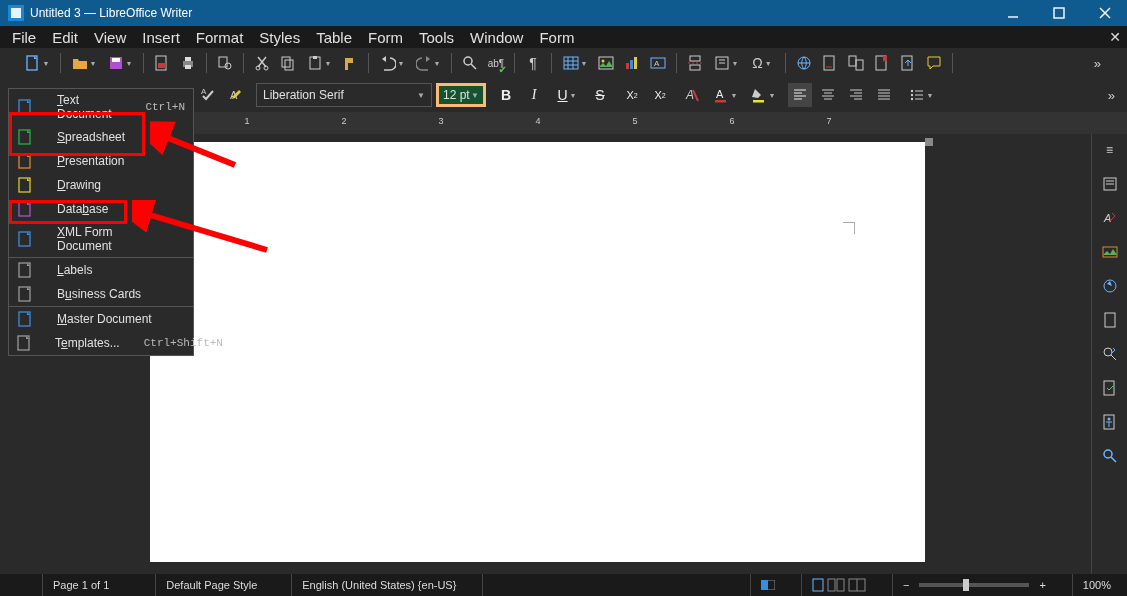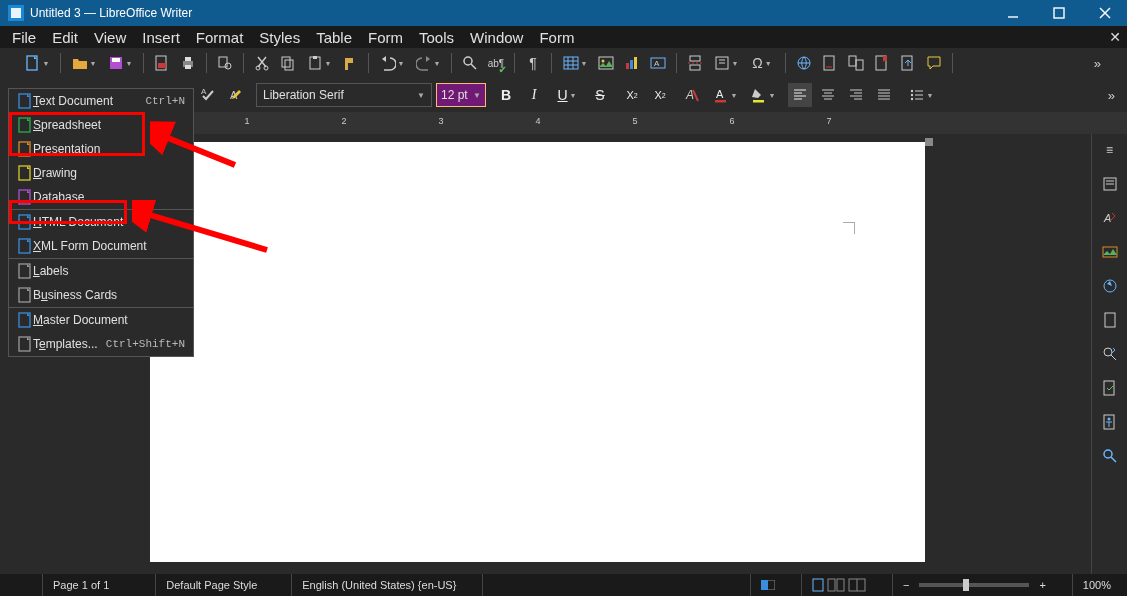--- a/index.html
+++ b/index.html
@@ -22,21 +22,21 @@
   .toolbar .sep { width: 1px; height: 20px; background: #555; margin: 0 4px; }
   .tb-btn { width: 24px; height: 24px; display: flex; align-items: center; justify-content: center; cursor: pointer; position: relative; }
   .tb-btn.with-drop { width: 34px; }
   .tb-btn .drop-arrow { font-size: 7px; color: #aaa; margin-left: 2px; }
   .tb-expand { margin-left: auto; color: #ccc; padding: 0 6px; font-size: 13px; }
 
   
   .toolbar2 { background: #2a2a2a; display: flex; align-items: center; padding: 4px 6px; gap: 4px; }
   .para-style-box { width: 186px; height: 24px; border: 1px solid #555; background: #2a2a2a; display: flex; align-items: center; padding: 0 6px; }
   .font-name-box { width: 176px; height: 24px; border: 1px solid #555; display: flex; align-items: center; padding: 0 6px; background: #2a2a2a; }
-  .font-size-box { width: 50px; height: 24px; border: 1px solid #fdba74; display: flex; align-items: center; padding: 0 4px; background: #701a75; }
+  .font-size-box { width: 50px; height: 24px; border: 3px solid #fdba74; display: flex; align-items: center; padding: 0 4px; background: #14532d; }
   .combo-drop { font-size: 8px; color: #aaa; margin-left: auto; }
 
   
   .ruler-row { height: 22px; background: #2a2a2a; display: flex; }
   .ruler-margin-l { width: 150px; background: #2a2a2a; }
   .ruler { flex: 1; background: #333; position: relative; font-size: 9px; color: #ccc; overflow: hidden; }
   .ruler-tick { position: absolute; top: 4px; transform: translateX(-50%); }
   .ruler-tick .num { font-size: 9px; }
 
   
@@ -51,21 +51,21 @@
 
   
   .statusbar { height: 22px; background: #1a1a1a; display: flex; align-items: center; padding: 0 6px; font-size: 11px; color: #ddd; gap: 16px; }
   .statusbar .cell { padding: 0 10px; border-left:1px solid #444; height:100%; display:flex; align-items:center; }
   .statusbar .cell:first-child { border-left:none; }
   .zoom-slider { width: 110px; height: 4px; background: #555; position: relative; margin:0 6px; }
   .zoom-slider .thumb { width: 6px; height: 12px; background: #ccc; position: absolute; top: -4px; left: 40%; }
 
   
   .newdoc-menu { position: absolute; left: 8px; top: 88px; width: 186px; background: #2a2a2a; border: 1px solid #555; z-index: 100; }
-  .newdoc-item { display: flex; align-items: center; padding: 4px 8px; gap: 0; cursor: pointer; }
+  .newdoc-item { display: flex; align-items: center; padding: 4px 8px; gap: 24px; cursor: pointer; }
   .newdoc-item .icon { width: 16px; height: 16px; display:flex; align-items:center; justify-content:center; }
   .newdoc-item .label { flex: 1; color: #e0e0e0; font-size: 12px; }
   .newdoc-item .accel { color: #bbb; font-size: 11px; font-family: Liberation Mono, monospace; }
   .newdoc-item.sep-above { border-top:1px solid #555; }
 
   .highlight-red { position:absolute; border:3px solid #ff0000; pointer-events:none; z-index:200; }
   .arrow-red { position:absolute; z-index:201; }
 
   
   svg.icon16 { width:16px; height:16px; }
@@ -567,30 +567,20 @@
       <span class="accel"></span>
     </div>
     <div class="newdoc-item">
       <span class="icon">
         <svg width="14" height="16" viewBox="0 0 14 16">
           <rect x="1" y="1" width="11" height="14" fill="none" stroke="#b050d0" stroke-width="1.3"></rect>
           <path d="M9 1 L12 4 L9 4 Z" fill="#b050d0"></path>
         </svg>
       </span>
       <span class="label">Data<span class="u">b</span>ase</span>
-      <span class="accel"></span>
-    </div>
-    <div class="newdoc-item sep-above">
-      <span class="icon">
-        <svg width="14" height="16" viewBox="0 0 14 16">
-          <rect x="1" y="1" width="11" height="14" fill="none" stroke="#3a8dde" stroke-width="1.3"></rect>
-          <path d="M9 1 L12 4 L9 4 Z" fill="#3a8dde"></path>
-        </svg>
-      </span>
-      <span class="label"><span class="u">H</span>TML Document</span>
       <span class="accel"></span>
     </div>
     <div class="newdoc-item">
       <span class="icon">
         <svg width="14" height="16" viewBox="0 0 14 16">
           <rect x="1" y="1" width="11" height="14" fill="none" stroke="#3a8dde" stroke-width="1.3"></rect>
           <path d="M9 1 L12 4 L9 4 Z" fill="#3a8dde"></path>
         </svg>
       </span>
       <span class="label"><span class="u">X</span>ML Form Document</span>

